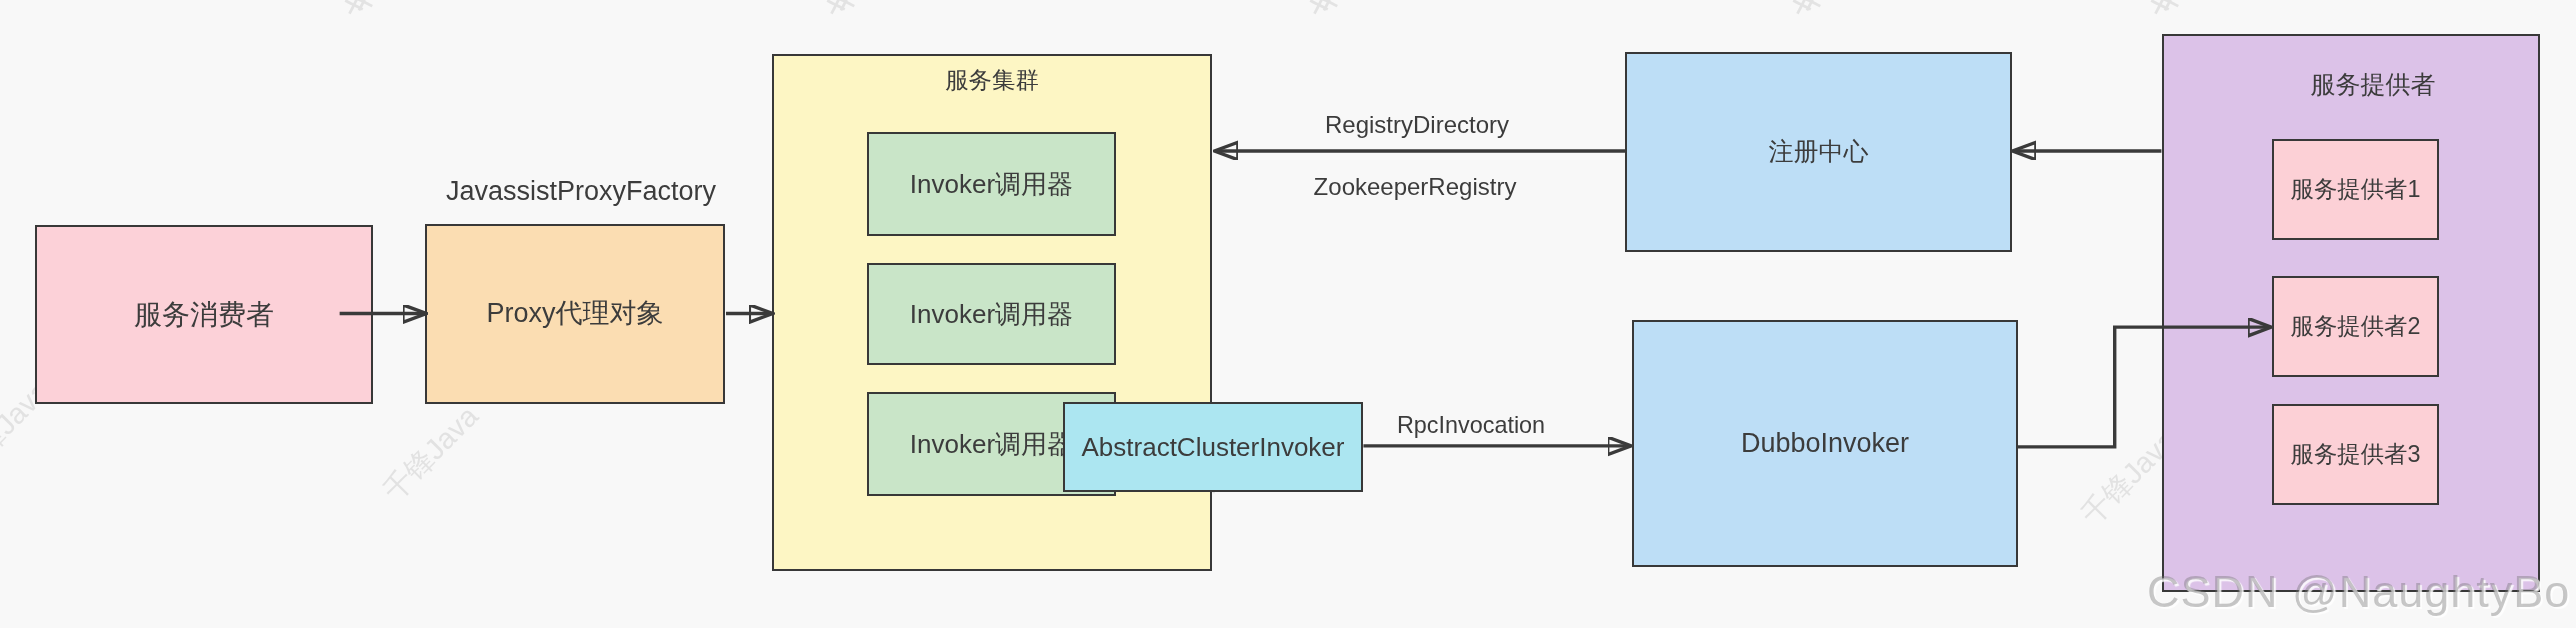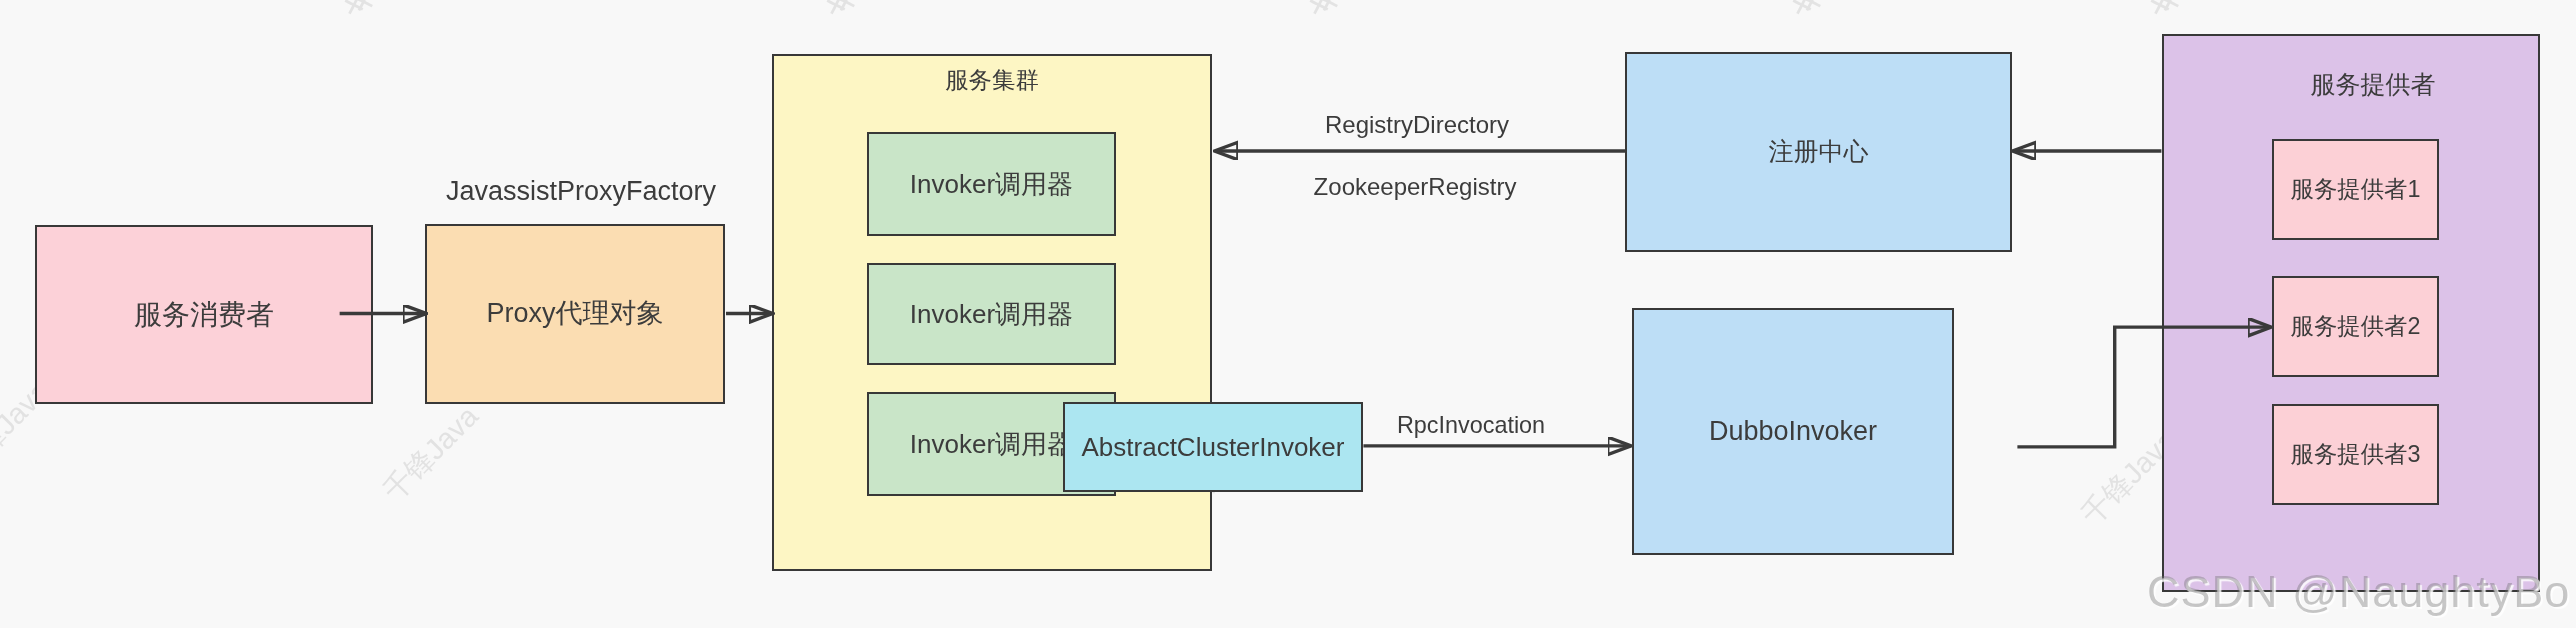--- a/index.html
+++ b/index.html
@@ -21,21 +21,21 @@
     color:var(--text,#3c3c3c);white-space:nowrap;
   }
   .consumer      {left:35px;  top:225px; width:338px; height:179px; background:var(--consumer-fill);  font-size:28px; z-index:2;}
   .proxy         {left:425px; top:224px; width:300px; height:180px; background:var(--proxy-fill);     font-size:27px; z-index:2;}
   .cluster       {left:772px; top:54px;  width:440px; height:517px; background:var(--cluster-fill);   z-index:1;}
   .cluster-title {left:772px; top:64px;  width:440px; font-size:23.4px; z-index:2;}
   .invoker       {left:867px; width:249px; height:104px; background:var(--invoker-fill); font-size:26px; z-index:2;}
   .invoker-1{top:132px;} .invoker-2{top:263px;height:102px;} .invoker-3{top:392px;}
   .aci           {left:1063px;top:402px; width:300px; height:90px;  background:var(--aci-fill);       font-size:26px; z-index:3;}
   .registry      {left:1625px;top:52px;  width:387px; height:200px; background:var(--registry-fill);  font-size:25px; z-index:2;}
-  .dubbo         {left:1632px;top:308px; width:322px; height:247px; background:var(--dubbo-fill);     font-size:27px; z-index:2;}
+  .dubbo         {left:1632px;top:320px; width:386px; height:247px; background:var(--dubbo-fill);     font-size:27px; z-index:2;}
   .provider-group{left:2162px;top:34px;  width:378px; height:558px; background:var(--provider-group-fill); z-index:1;}
   .provider-title{left:2162px;top:68px;  width:378px; font-size:25px; z-index:2;padding-left:22px;}
   .provider      {left:2272px;width:167px;height:101px;background:var(--provider-fill); font-size:23.4px; z-index:2;}
   .provider-1{top:139px;} .provider-2{top:276px;} .provider-3{top:404px;}
 
   .lbl-proxy-factory{left:581px; top:191px; font-size:27px;}
   .lbl-registry-directory{left:1417px; top:125px; font-size:24px;}
   .lbl-zookeeper-registry{left:1415px; top:187px; font-size:24px;}
   .lbl-rpc-invocation{left:1471px; top:425px; font-size:23.4px;}
 

